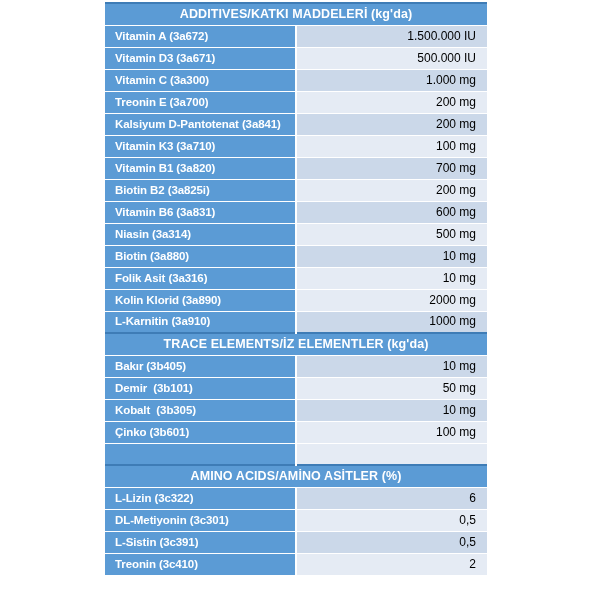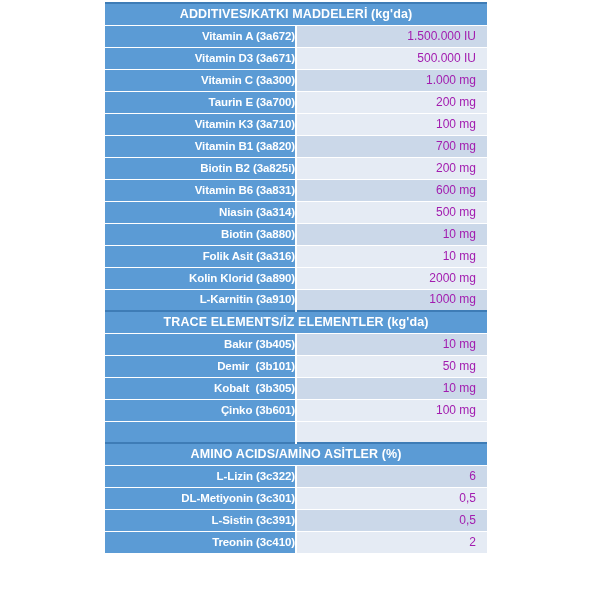--- a/index.html
+++ b/index.html
@@ -36,35 +36,35 @@
   }
 
   
   td.label-cell {
     width: 217px;
     background: #5B9BD5;
     color: #ffffff;
     font-size: 11.5px;
     font-weight: bold;
     padding: 0 0 0 10px;
-    text-align: right;
+    text-align: left;
     white-space: pre;
     border-top: 1.5px solid #ffffff;
     border-bottom: 1.5px solid #ffffff;
     border-right: 2px solid #ffffff;
     letter-spacing: -0.1px;
     line-height: 19px;
     vertical-align: middle;
     margin-top: 24px;
   }
 
   
   td.value-cell {
     width: 165px;
-    color: #a21caf;
+    color: #000000;
     font-size: 12px;
     font-weight: normal;
     padding: 0 11px 0 0;
     text-align: right;
     border-top: 1.5px solid #ffffff;
     border-bottom: 1.5px solid #ffffff;
     line-height: 19px;
     vertical-align: middle;
   }
   tr.row-even td.value-cell { background: #CBD8E9; }
@@ -105,21 +105,25 @@
         </tr>
         <tr class="row-odd">
           <td class="label-cell">Vitamin D3 (3a671)</td>
           <td class="value-cell">500.000 IU</td>
         </tr>
         <tr class="row-even">
           <td class="label-cell">Vitamin C (3a300)</td>
           <td class="value-cell">1.000 mg</td>
         </tr>
         <tr class="row-odd">
-          <td class="label-cell">Taurin E (3a700)</td>
+          <td class="label-cell">Treonin E (3a700)</td>
+          <td class="value-cell">200 mg</td>
+        </tr>
+        <tr class="row-even">
+          <td class="label-cell">Kalsiyum D-Pantotenat (3a841)</td>
           <td class="value-cell">200 mg</td>
         </tr>
         <tr class="row-odd">
           <td class="label-cell">Vitamin K3 (3a710)</td>
           <td class="value-cell">100 mg</td>
         </tr>
         <tr class="row-even">
           <td class="label-cell">Vitamin B1 (3a820)</td>
           <td class="value-cell">700 mg</td>
         </tr>

